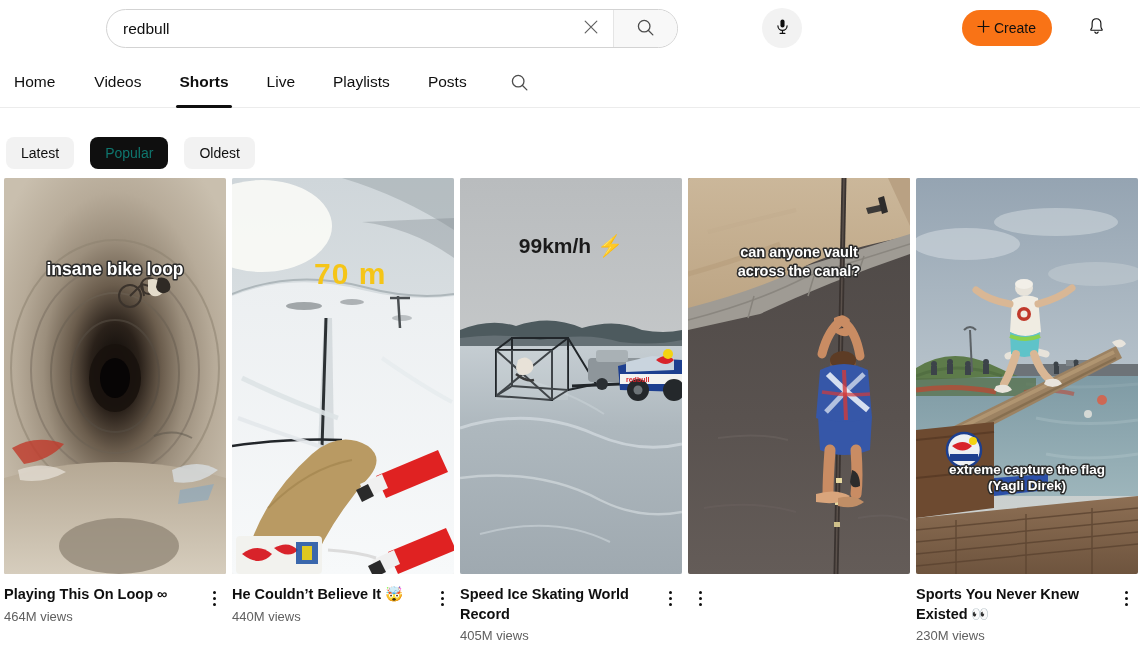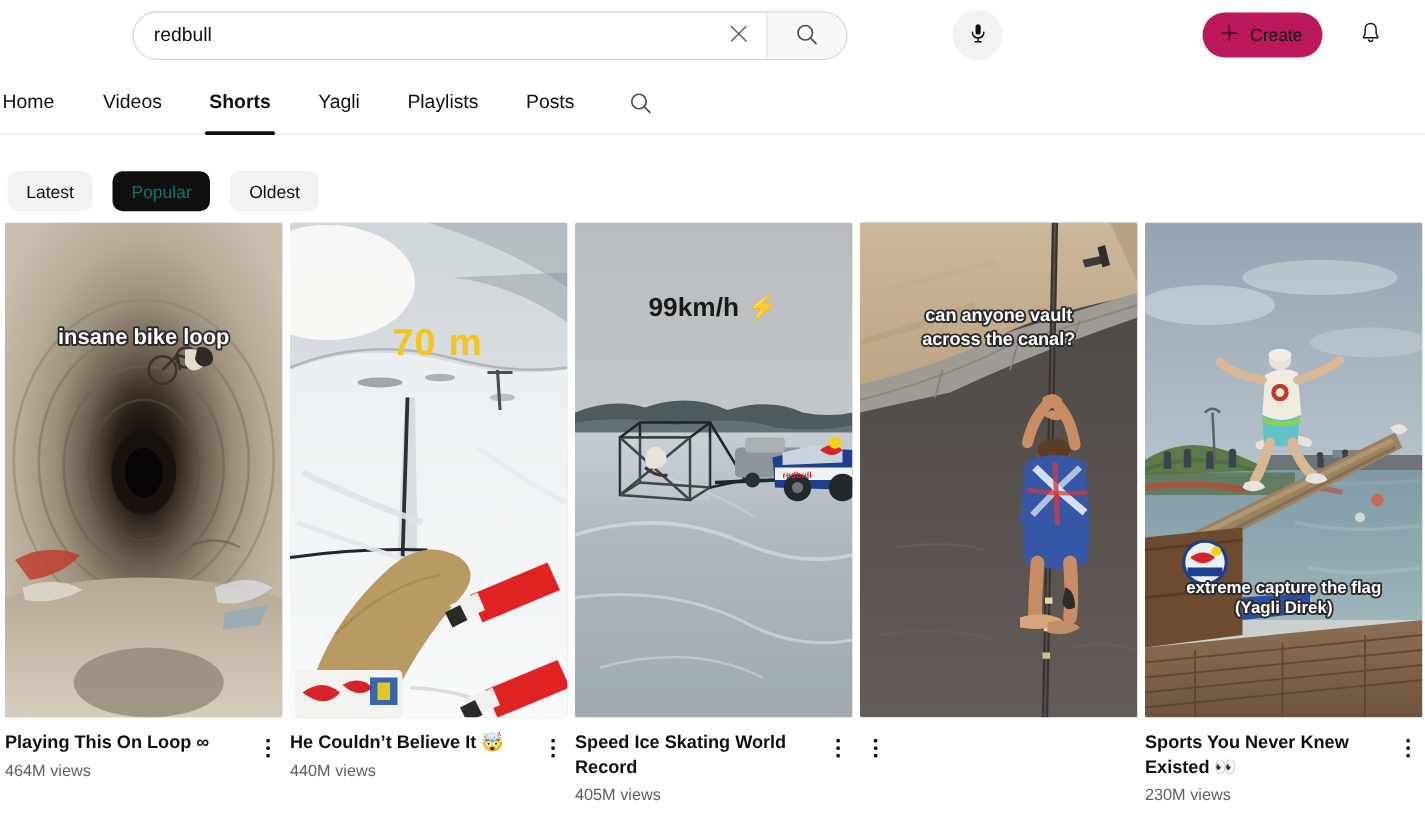--- a/index.html
+++ b/index.html
@@ -63,23 +63,23 @@
     border: none;
     display: flex; align-items: center; justify-content: center;
     cursor: pointer;
   }
   .create-btn {
     position: absolute;
     left: 962px; top: 10px;
     height: 36px;
     padding: 0 16px 0 12px;
     border-radius: 18px;
-    background: #be185d;
+    background: #f97316;
     border: none;
-    display: flex; align-items: center; gap: 7px;
+    display: flex; align-items: center; gap: 1px;
     cursor: pointer;
     font-size: 14px;
     font-weight: 500;
     color: #0f0f0f;
     font-family: "Liberation Sans", sans-serif;
   }
   .bell-btn {
     position: absolute;
     left: 1080px; top: 12px;
     width: 32px; height: 32px;
@@ -102,21 +102,21 @@
   .tab {
     position: relative;
     height: 51px;
     display: flex; align-items: center;
     padding: 0 19px;
     font-size: 15.5px;
     color: #0f0f0f;
     cursor: pointer;
     white-space: nowrap;
   }
-  .tab:first-child { padding-left: 2px; padding-right: 20px; }
+  .tab:first-child { padding-left: 14px; padding-right: 20px; }
   .tab.active { font-weight: 700; }
   .tab.active::after {
     content: "";
     position: absolute;
     left: 16px; right: 16px;
     bottom: 0;
     height: 3px;
     background: #0f0f0f;
     border-radius: 2px;
   }
@@ -282,21 +282,21 @@
   <div class="tab">
     <span>Home</span>
   </div>
   <div class="tab">
     <span>Videos</span>
   </div>
   <div class="tab active">
     <span>Shorts</span>
   </div>
   <div class="tab">
-    <span>Yagli</span>
+    <span>Live</span>
   </div>
   <div class="tab">
     <span>Playlists</span>
   </div>
   <div class="tab">
     <span>Posts</span>
   </div>
   <div class="tab-search-icon">
     <svg width="21" height="21" viewBox="0 0 24 24">
       <circle cx="10.5" cy="10.5" r="6.6" stroke="#4d4d4d" stroke-width="1.5" fill="none"></circle>

